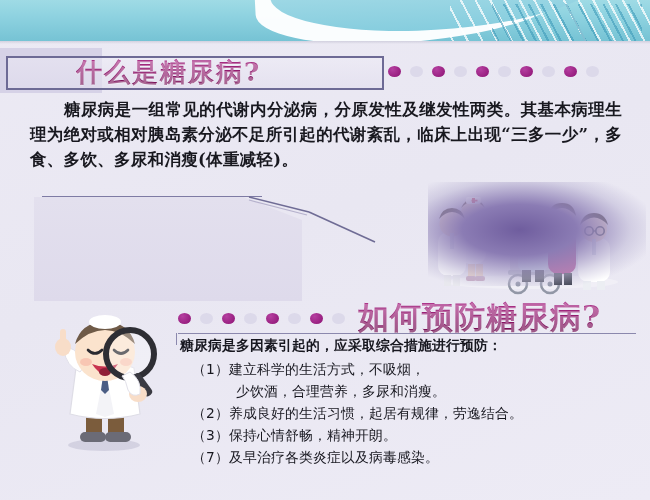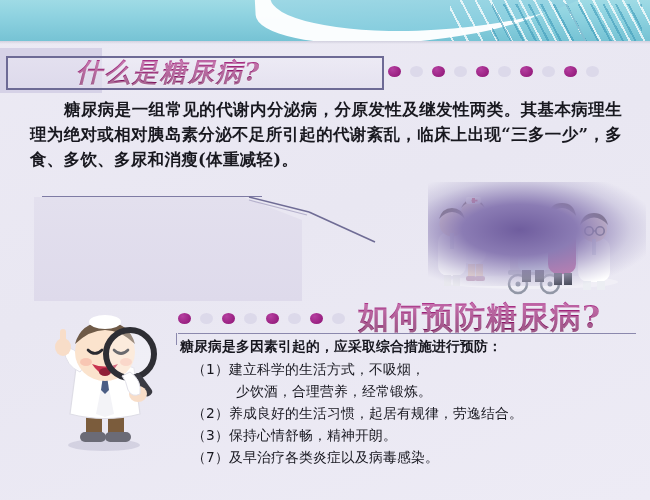--- a/index.html
+++ b/index.html
@@ -82,21 +82,21 @@
     left: 0px; top: 48px;
     width: 102px; height: 45px;
     background: #d2cee4;
     opacity: .85;
   }
 
   
   .title1-wrap {
     position: absolute;
     left: 6px; top: 56px;
-    width: 378px; height: 34px; font-style: italic;
+    width: 378px; height: 34px;
   }
   .title1-frame {
     position: absolute;
     left: 0; top: 0;
     width: 378px; height: 34px;
     border: 2px solid #6d6a95;
     box-sizing: border-box;
     background: linear-gradient(180deg, rgba(238,236,246,.55), rgba(226,222,238,.65));
   }
   .title1-text {
@@ -220,21 +220,21 @@
   .prev-tick {
     position: absolute;
     left: 176px; top: 333px;
     width: 0; height: 12px;
     border-left: 1.5px solid #8b88ad;
   }
   .prev-lead {
     position: absolute;
     left: 180px; top: 336px;
     width: 460px;
-    font-family: Liberation Sans, sans-serif;
+    font-family: Liberation Mono, monospace;
     font-size: 13.8px;
     font-weight: 700;
     line-height: 22px;
     color: #17171f;
     letter-spacing: .2px;
     white-space: nowrap;
   }
   .prev-list {
     position: absolute;
     left: 192px; top: 358px;
@@ -383,21 +383,21 @@
       <span class="dot off"></span>
     </div>
 
   <div class="title2-text">如何预防糖尿病?</div>
 
   <div class="prev-tick"></div>
   <div class="prev-rule"></div>
   <div class="prev-lead">糖尿病是多因素引起的，应采取综合措施进行预防：</div>
   <div class="prev-list">
     <div class="row">（1）建立科学的生活方式，不吸烟，</div>
-    <div class="cont">少饮酒，合理营养，经常锻炼。</div>
+    <div class="cont">少饮酒，合理营养，多尿和消瘦。</div>
     <div class="row">（2）养成良好的生活习惯，起居有规律，劳逸结合。</div>
     <div class="row">（3）保持心情舒畅，精神开朗。</div>
     <div class="row">（7）及早治疗各类炎症以及病毒感染。</div>
   </div>
 
   <div class="doctor-illo">
     <svg viewBox="0 0 150 150" width="150" height="150">
       <ellipse cx="78" cy="139" rx="36" ry="6" fill="#b9b6cb" opacity="0.45"></ellipse>
 
       <rect x="60" y="104" width="16" height="26" fill="#7b5c3c"></rect>

